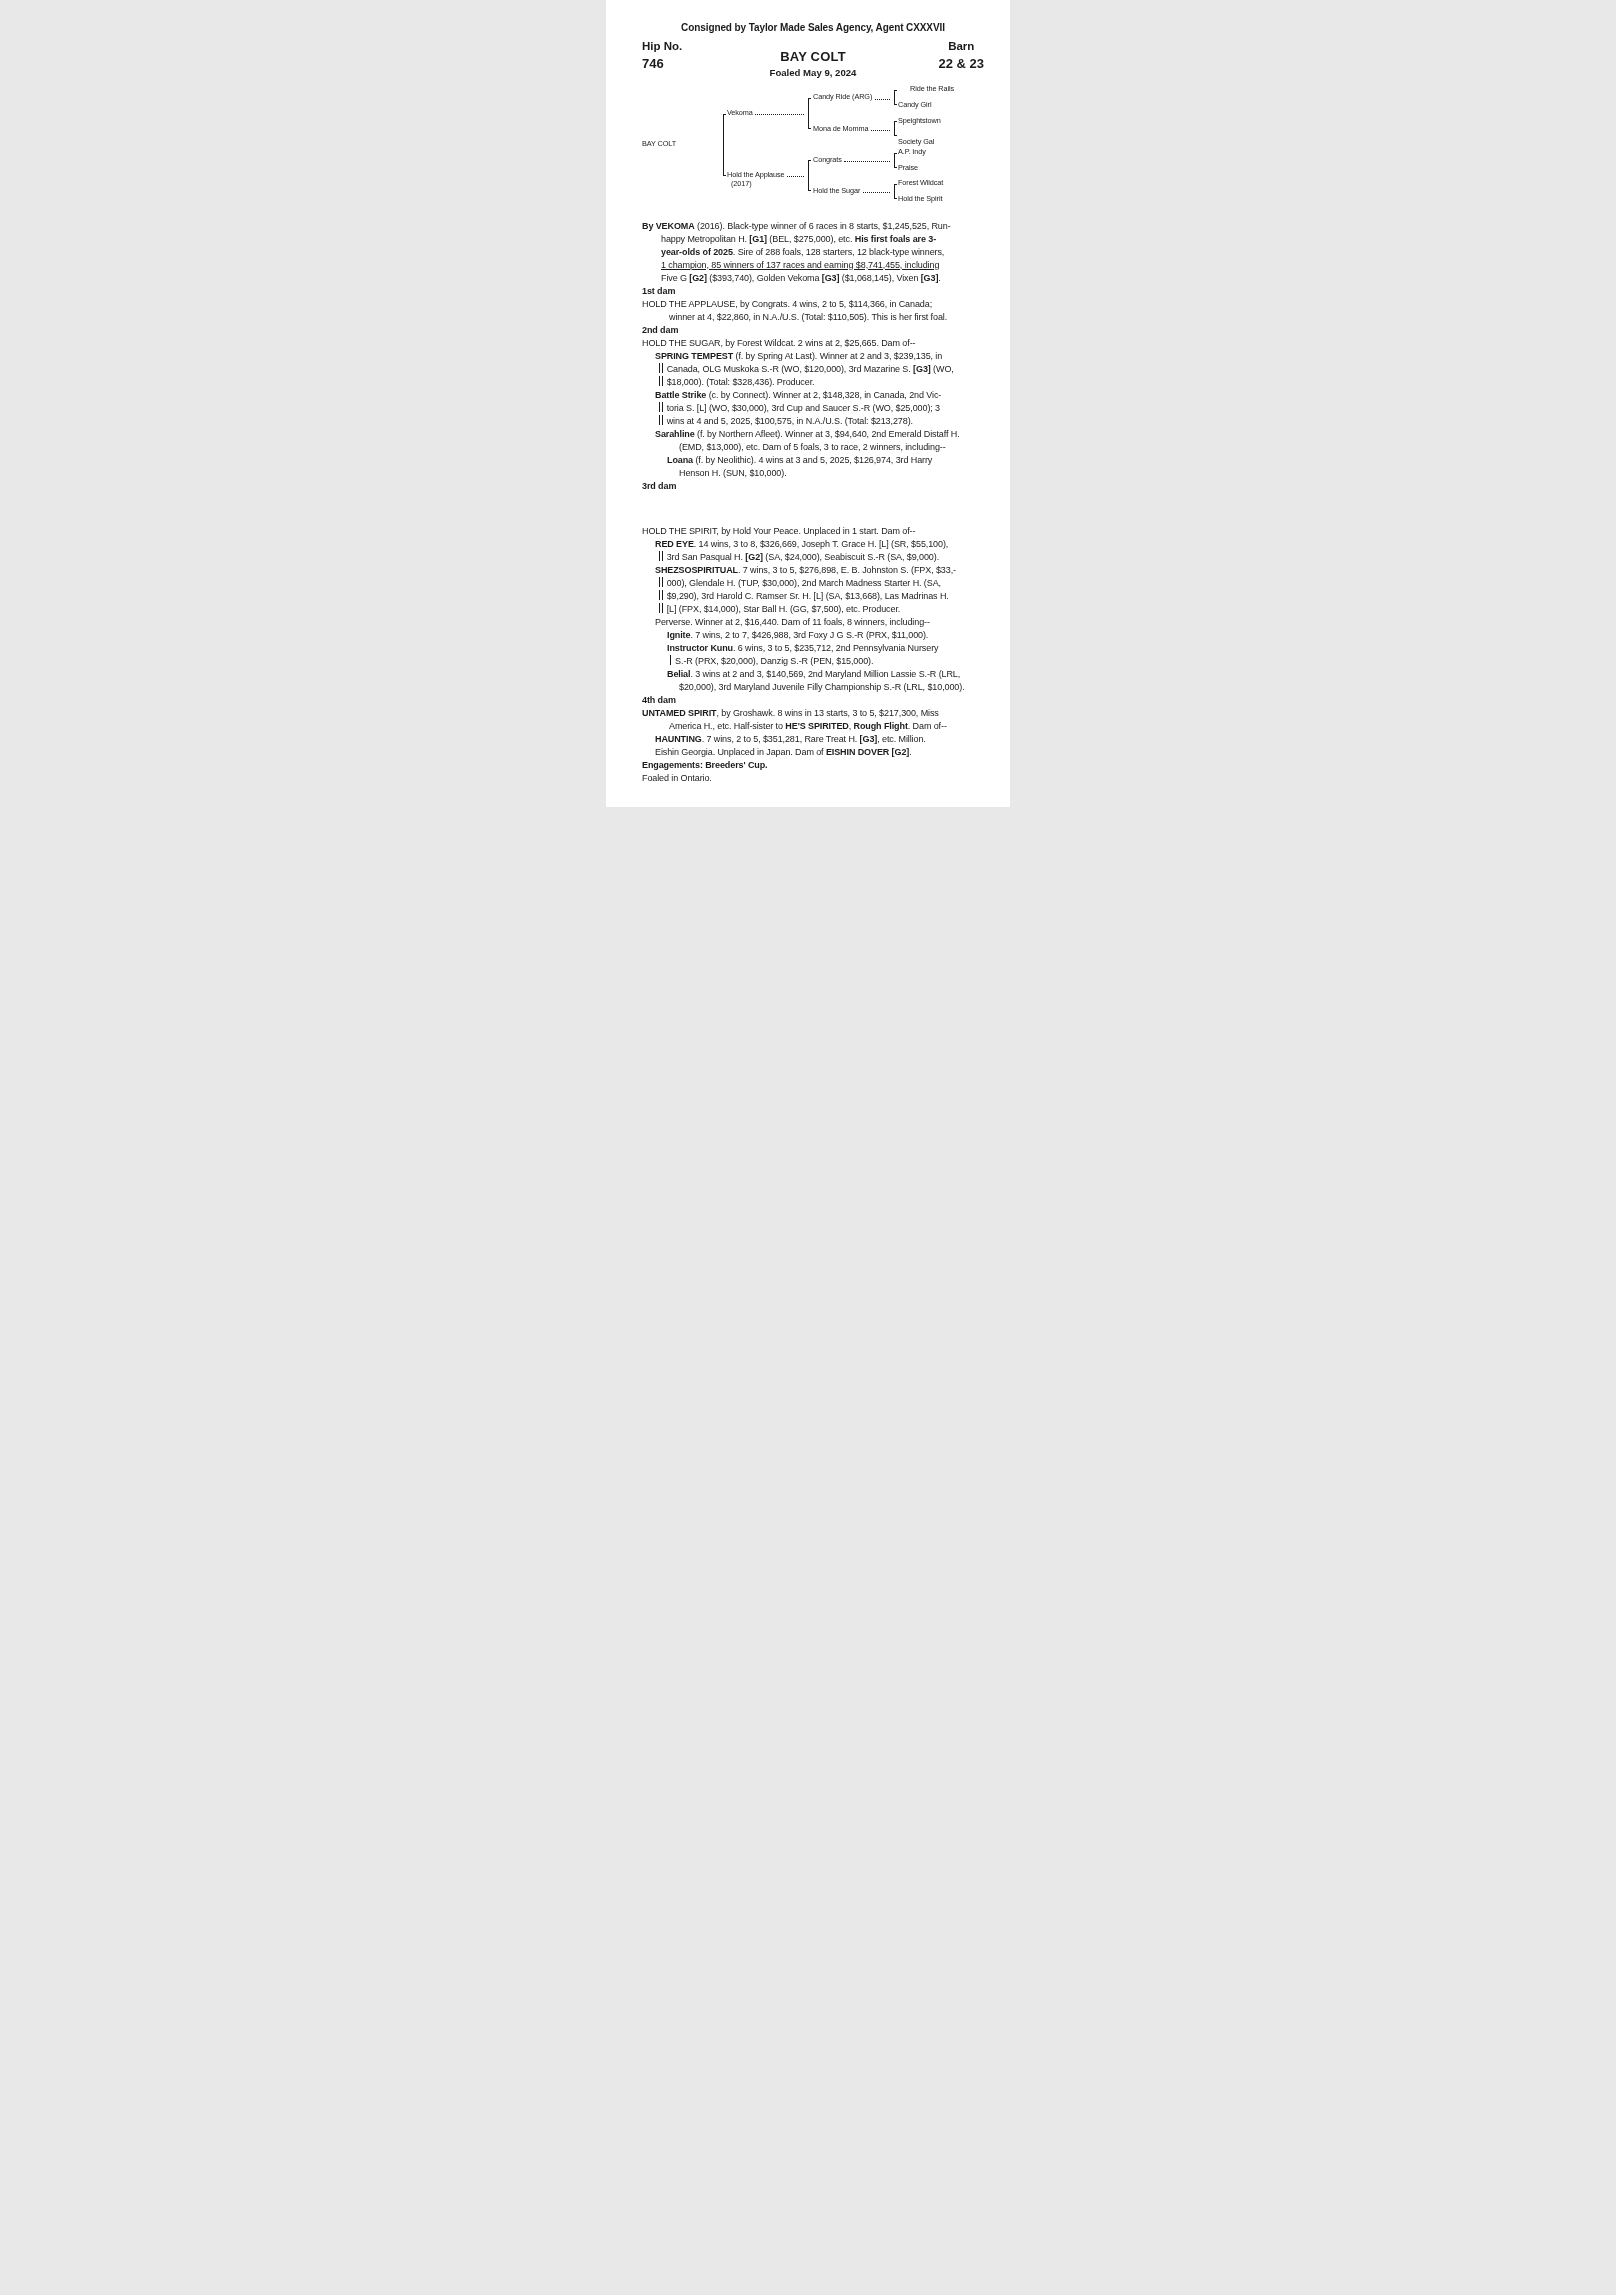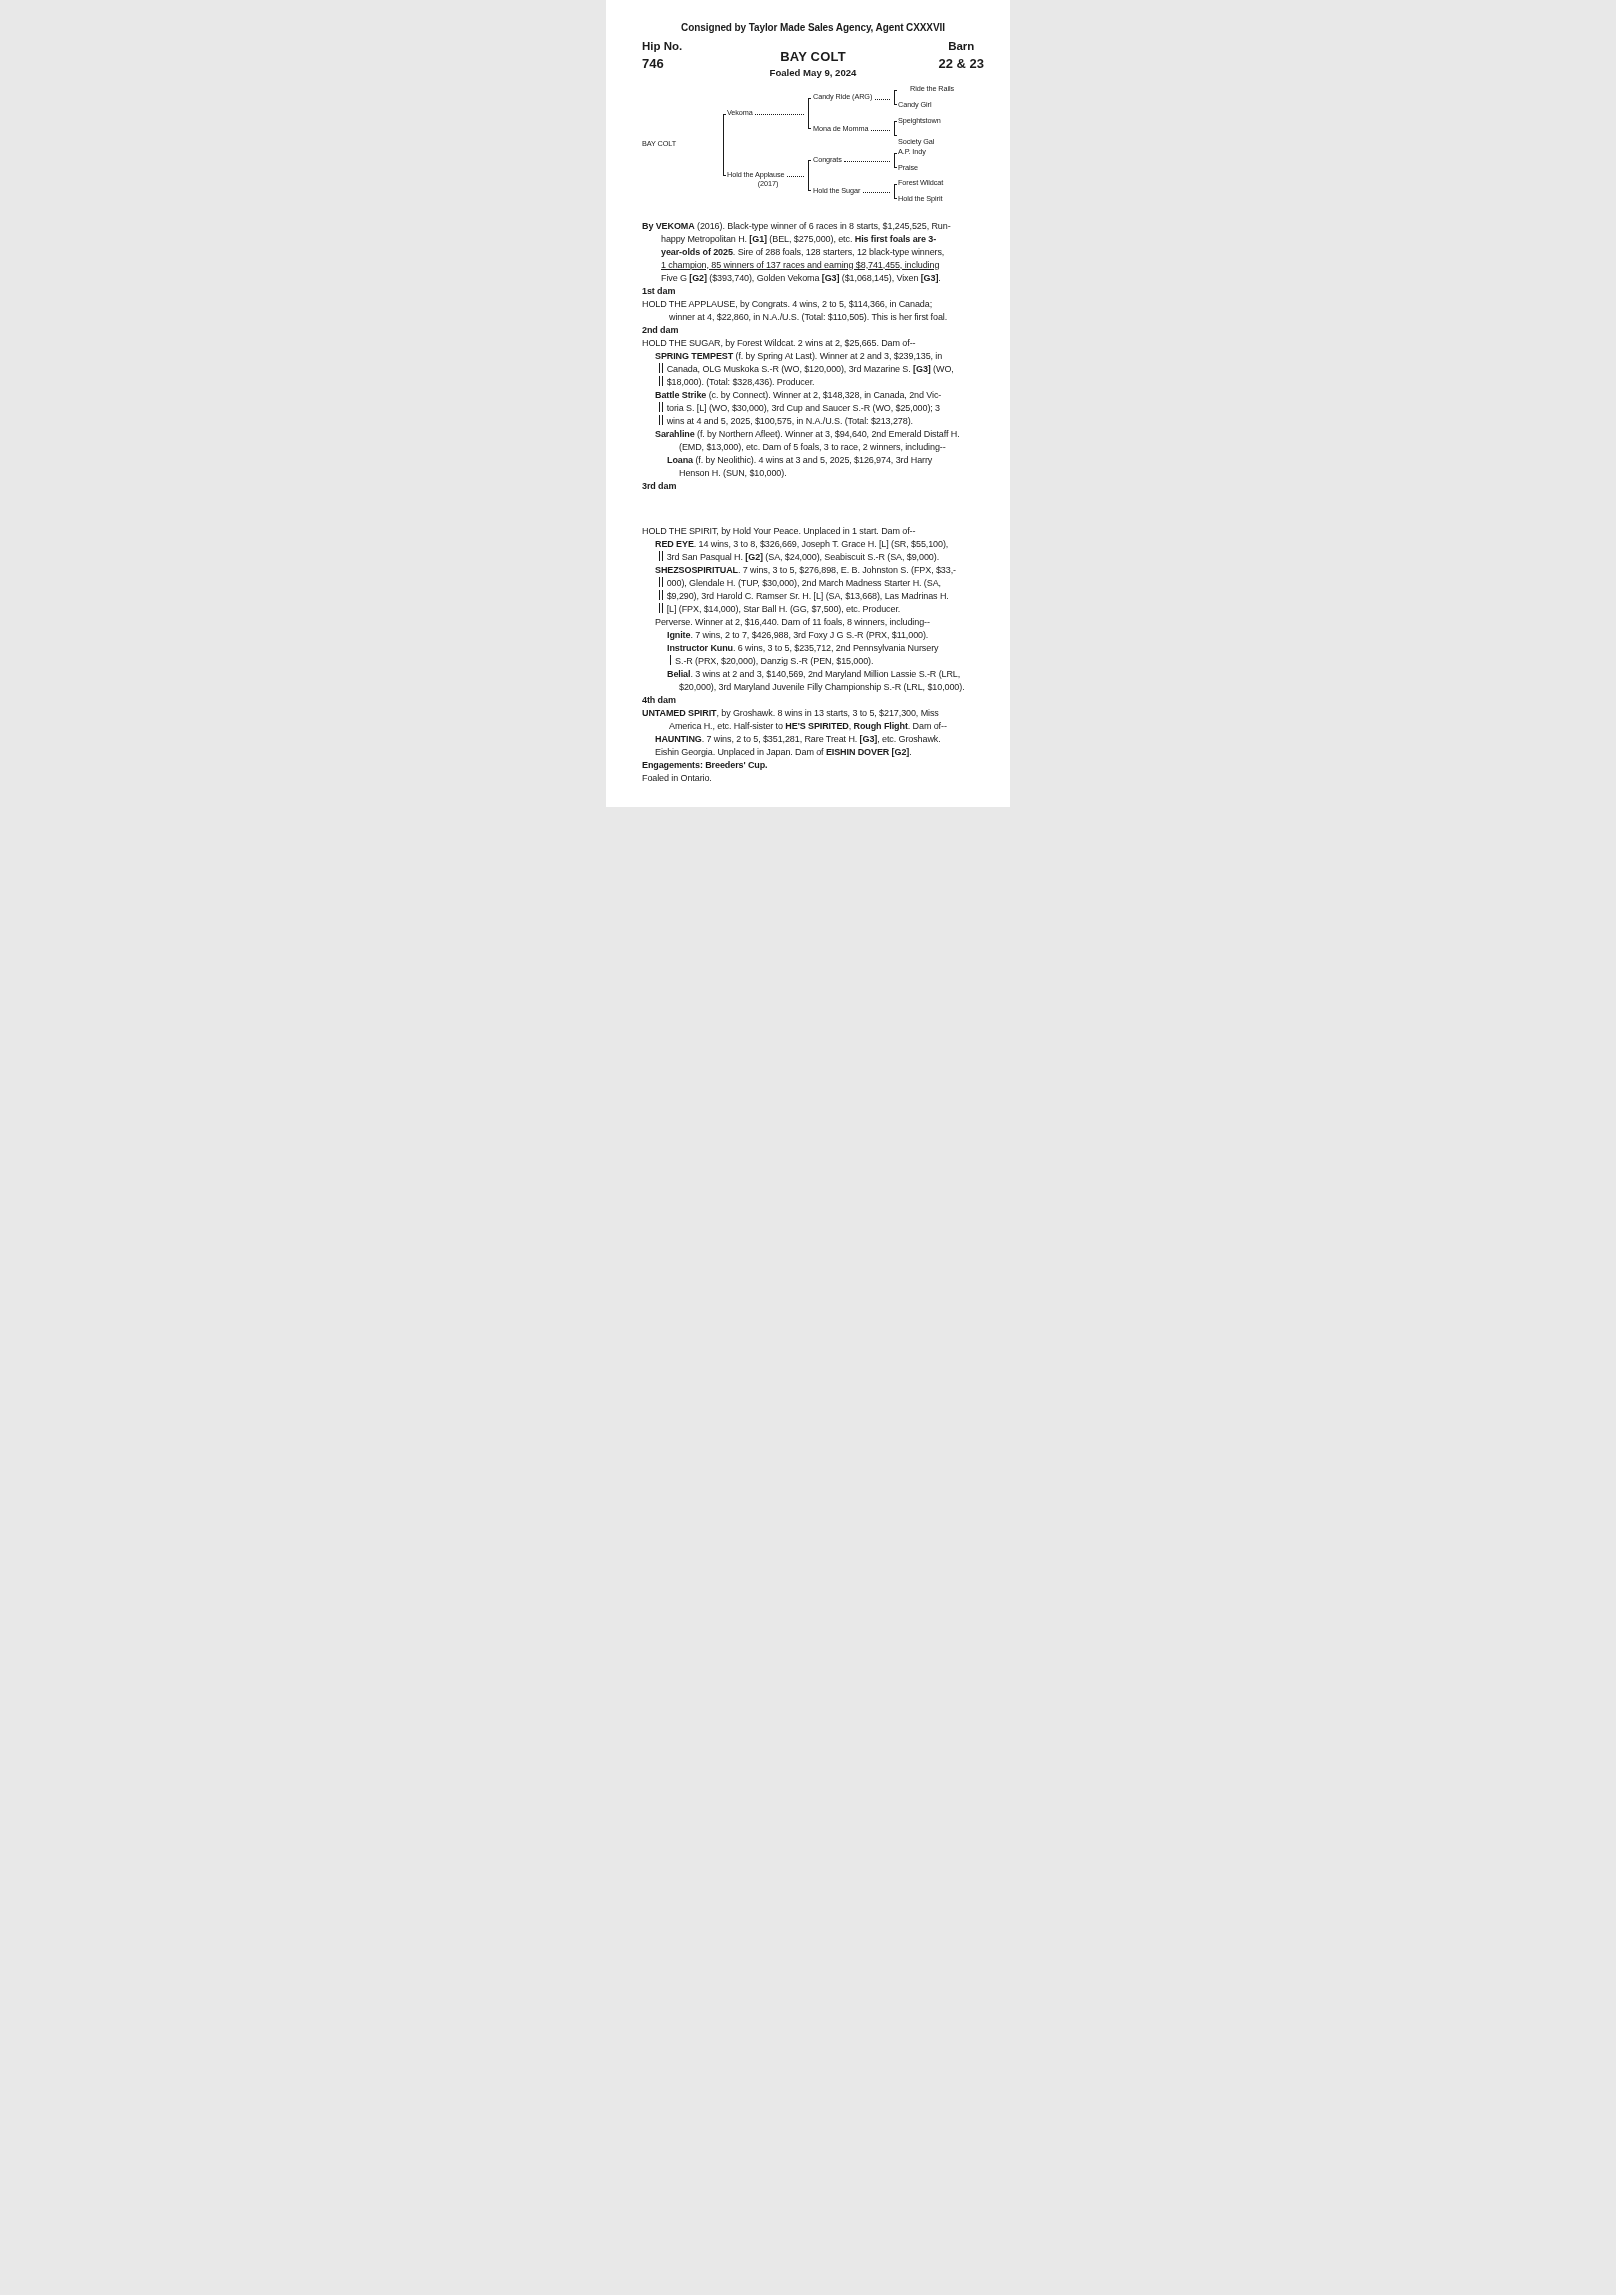--- a/index.html
+++ b/index.html
@@ -21,21 +21,21 @@
   .hip{position:absolute;left:0;top:0;text-align:left;}
   .barn{position:absolute;right:0;top:0;text-align:center;}
   .ttl{position:absolute;left:50%;transform:translateX(-50%);top:10.6px;text-align:center;}
   .ttl .bc{font-size:13px;font-weight:bold;letter-spacing:0.2px;line-height:13.8px;}
   .ttl .fo{font-size:9.6px;font-weight:bold;margin-top:2.3px;line-height:11px;}
 
   .ped{position:relative;height:138px;margin-top:0.9px;font-size:7.3px;letter-spacing:-0.1px;}
   .pn{position:absolute;line-height:10px;white-space:nowrap;}
   .pnf{display:flex;align-items:flex-end;}
   .pnf .lead{flex:1;border-bottom:1.1px dotted #1b1b1b;margin:0 1.4px 2.3px 2.3px;}
-  .sub{margin-left:4px;line-height:7.3px;text-align:center;}
+  .sub{margin-left:4px;line-height:7.3px;}
   .bk{position:absolute;width:3.2px;border:0.9px solid #1b1b1b;border-right:none;box-sizing:border-box;}
 
   .bodytxt{margin-top:1.8px;font-size:9px;letter-spacing:-0.1px;}
   .bl{line-height:13px;height:13px;white-space:nowrap;}
   .b{font-weight:bold;}
   .bar2{display:inline-block;width:3.2px;height:9.6px;border-left:0.9px solid #1b1b1b;border-right:0.9px solid #1b1b1b;margin-right:4.1px;vertical-align:-1.4px;box-sizing:border-box;}
   .bar1{display:inline-block;width:0.9px;height:9.6px;border-left:0.9px solid #1b1b1b;margin-right:4.1px;vertical-align:-1.4px;box-sizing:border-box;}
 </style>
 </head>
 <body>
@@ -141,20 +141,20 @@
       <div class="bl" style="padding-left: 17.4px;"><span class="bar2"></span><span>[L] (FPX, $14,000), Star Ball H. (GG, $7,500), etc. Producer.</span></div>
       <div class="bl" style="padding-left: 13px;"><span>Perverse. Winner at 2, $16,440. Dam of 11 foals, 8 winners, including--</span></div>
       <div class="bl" style="padding-left: 25px;"><span class="b">Ignite</span><span>. 7 wins, 2 to 7, $426,988, 3rd Foxy J G S.-R (PRX, $11,000).</span></div>
       <div class="bl" style="padding-left: 25px;"><span class="b">Instructor Kunu</span><span>. 6 wins, 3 to 5, $235,712, 2nd Pennsylvania Nursery</span></div>
       <div class="bl" style="padding-left: 28px;"><span class="bar1"></span><span>S.-R (PRX, $20,000), Danzig S.-R (PEN, $15,000).</span></div>
       <div class="bl" style="padding-left: 25px;"><span class="b">Belial</span><span>. 3 wins at 2 and 3, $140,569, 2nd Maryland Million Lassie S.-R (LRL,</span></div>
       <div class="bl" style="padding-left: 37px;"><span>$20,000), 3rd Maryland Juvenile Filly Championship S.-R (LRL, $10,000).</span></div>
       <div class="bl" style="padding-left: 0px;"><span class="b">4th dam</span></div>
       <div class="bl" style="padding-left: 0px;"><span class="b">UNTAMED SPIRIT</span><span>, by Groshawk. 8 wins in 13 starts, 3 to 5, $217,300, Miss</span></div>
       <div class="bl" style="padding-left: 27px;"><span>America H., etc. Half-sister to </span><span class="b">HE'S SPIRITED</span><span>, </span><span class="b">Rough Flight</span><span>. Dam of--</span></div>
-      <div class="bl" style="padding-left: 13px;"><span class="b">HAUNTING</span><span>. 7 wins, 2 to 5, $351,281, Rare Treat H. </span><span class="b">[G3]</span><span>, etc. Groshawk.</span></div>
+      <div class="bl" style="padding-left: 13px;"><span class="b">HAUNTING</span><span>. 7 wins, 2 to 5, $351,281, Rare Treat H. </span><span class="b">[G3]</span><span>, etc. Million.</span></div>
       <div class="bl" style="padding-left: 13px;"><span>Eishin Georgia. Unplaced in Japan. Dam of </span><span class="b">EISHIN DOVER [G2]</span><span>.</span></div>
       <div class="bl" style="padding-left: 0px;"><span class="b">Engagements: Breeders' Cup.</span></div>
       <div class="bl" style="padding-left: 0px;"><span>Foaled in Ontario.</span></div>
     </div>
 
 </div>
 
 
 </body></html>

